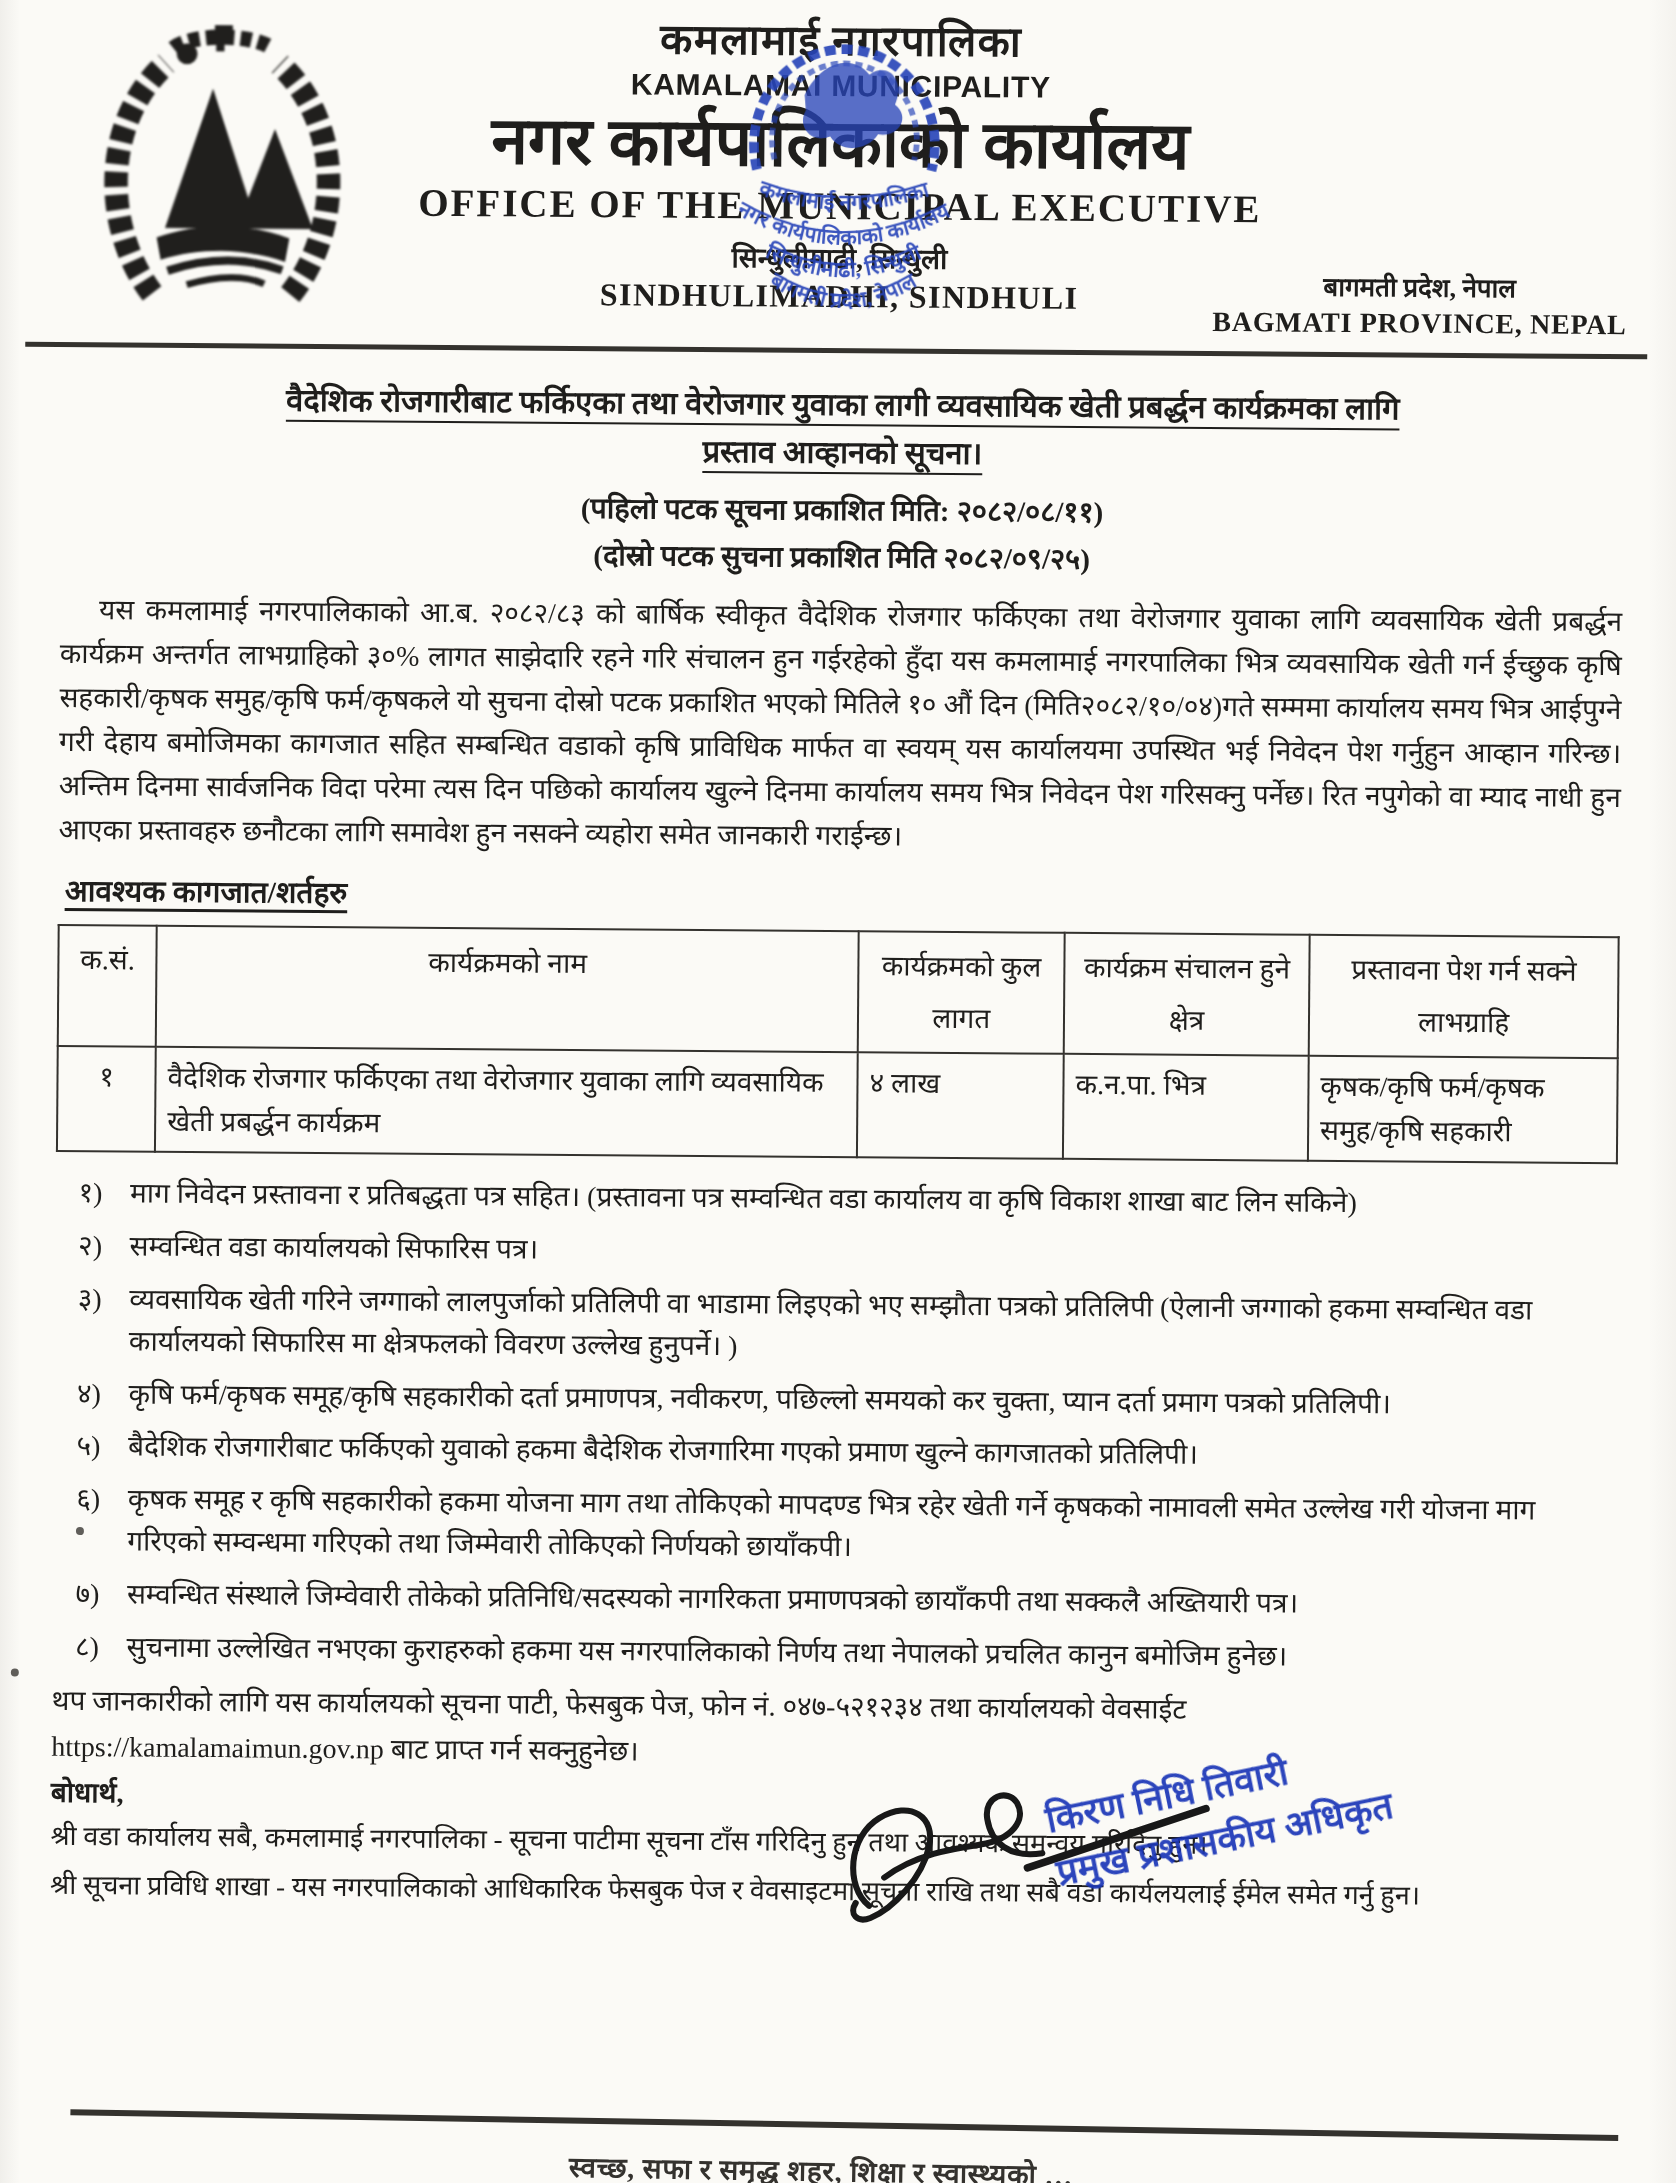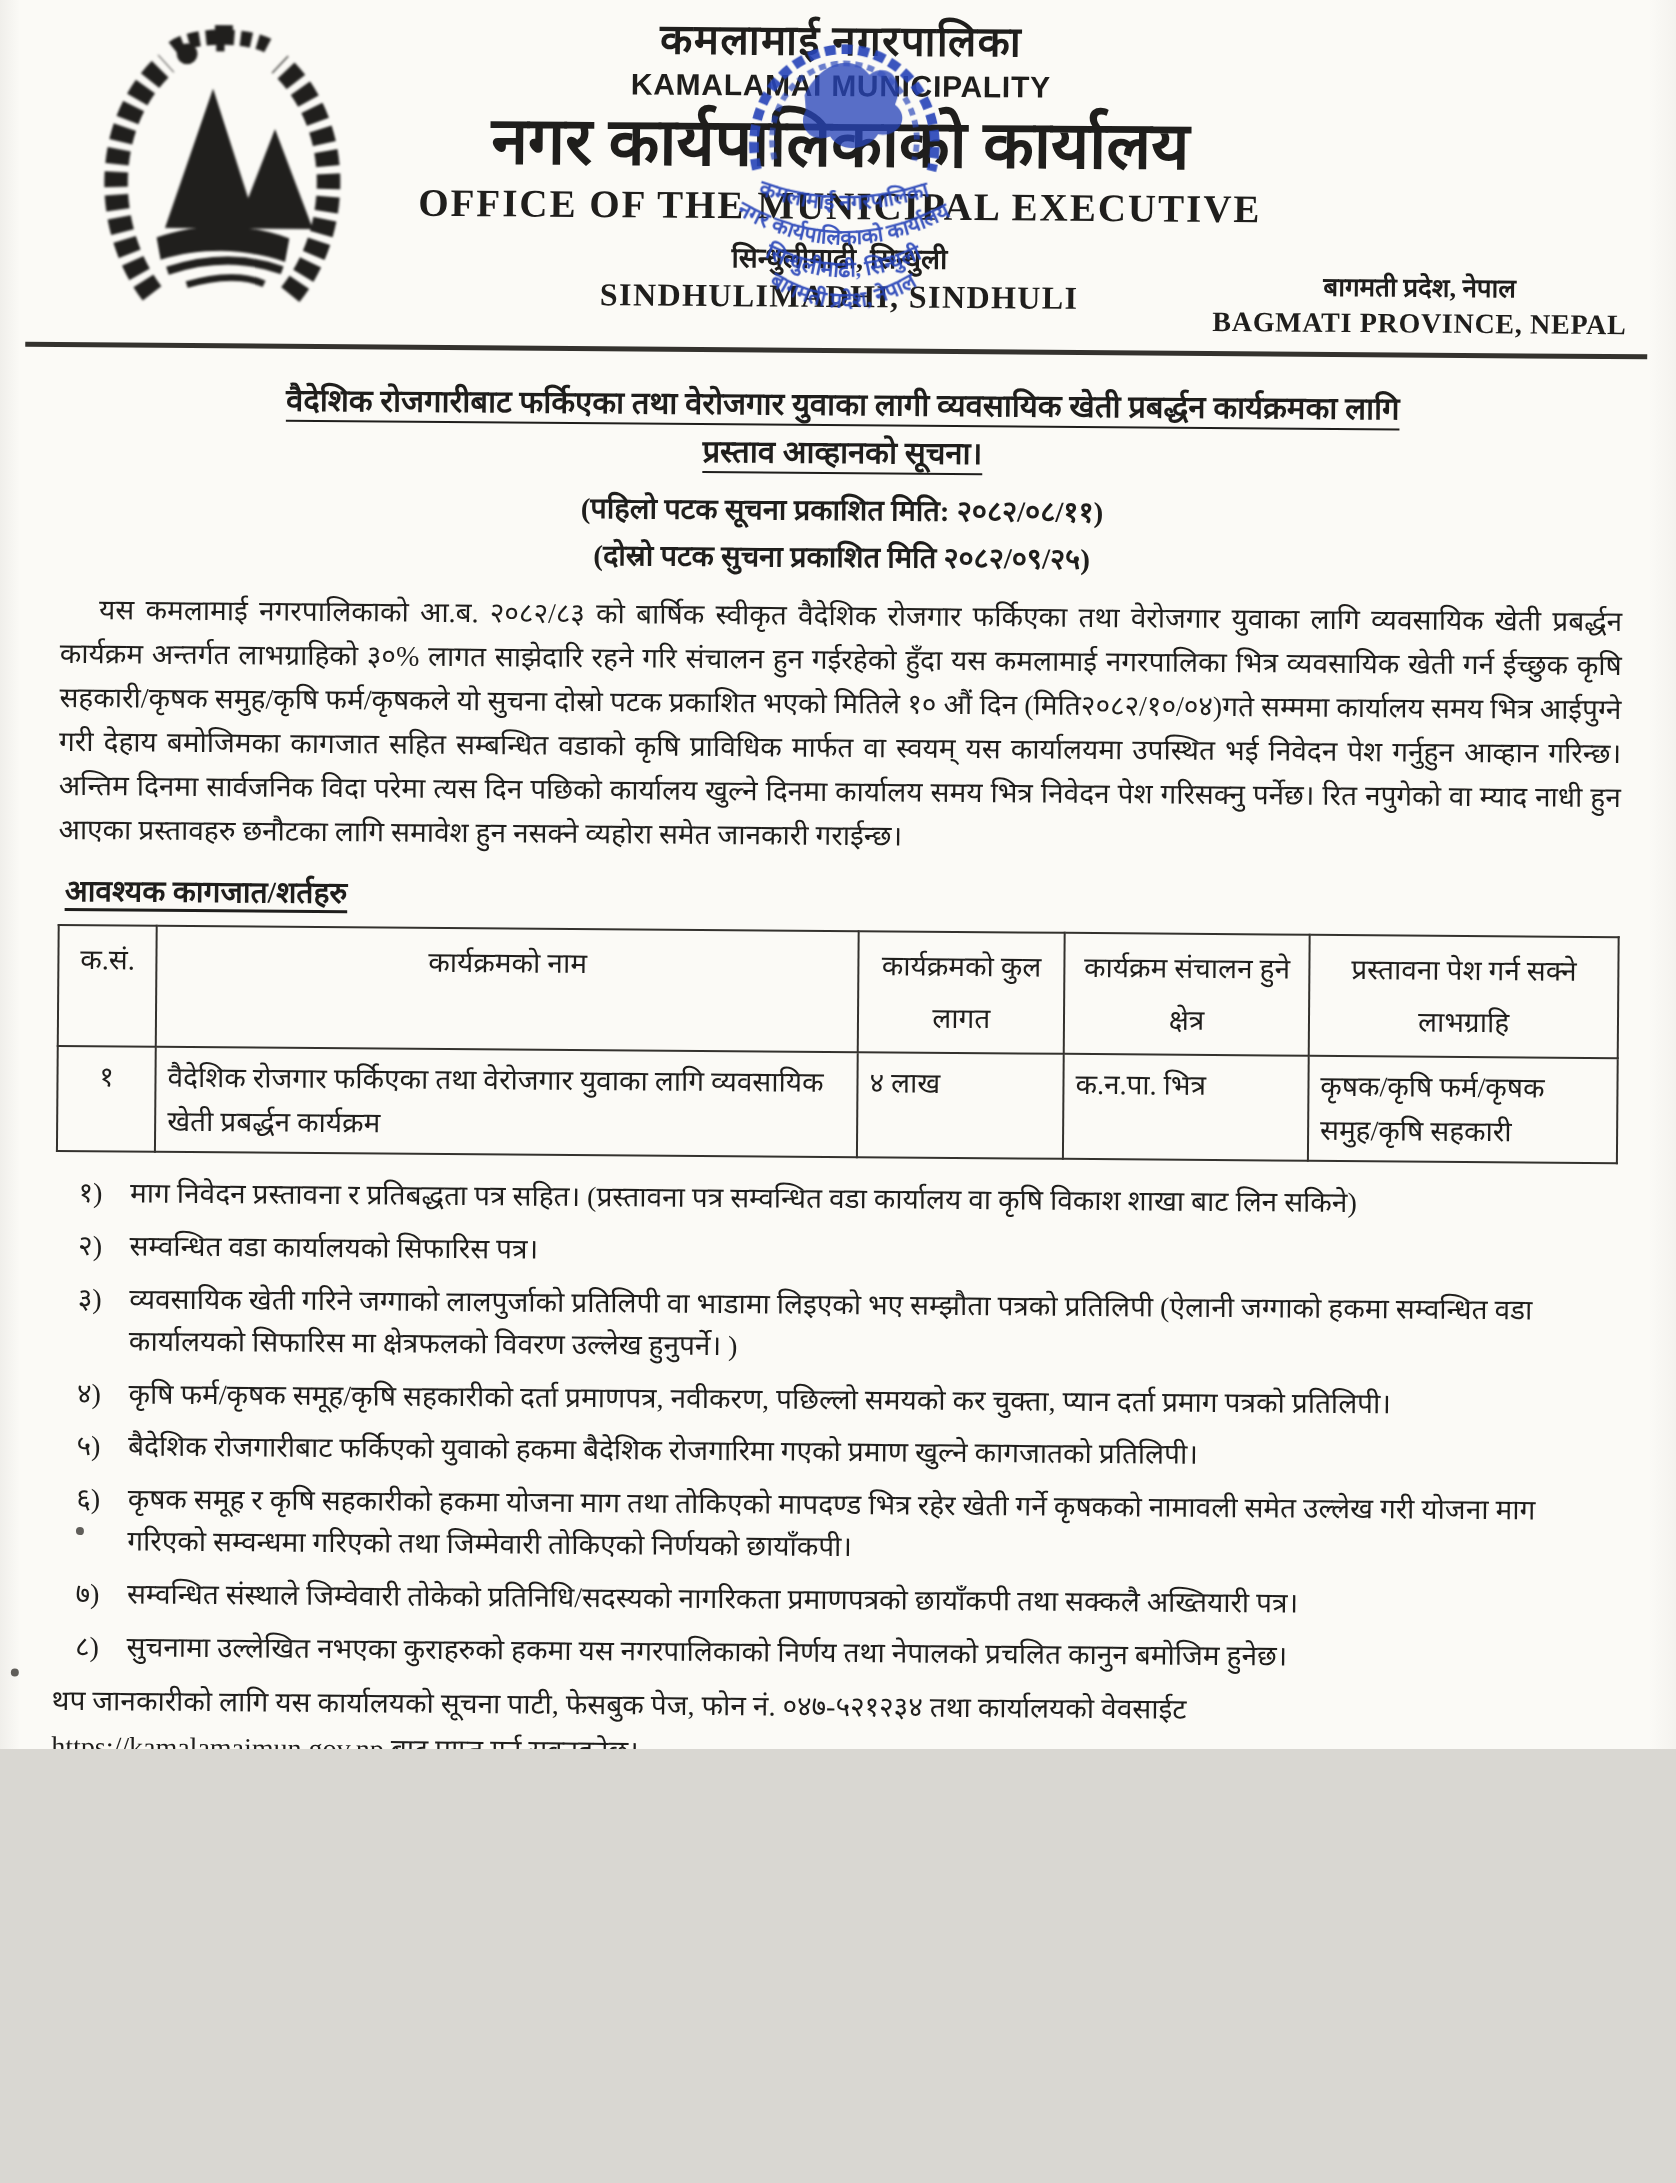--- a/index.html
+++ b/index.html
@@ -1,18 +1,18 @@
 <!DOCTYPE html>
 <html style="font-size:10.8px"><head>
 <meta charset="utf-8">
 <style>
   * { margin:0; padding:0; box-sizing:border-box; }
   html,body { background:#d9d7d2; }
   .page{
-    position:relative; width:1676px; height:1749px; overflow:hidden;
+    position:relative; width:1676px; height:2183px; overflow:hidden;
     background:linear-gradient(90deg, rgba(60,55,50,0.06), rgba(0,0,0,0) 20px),
                linear-gradient(270deg, rgba(60,55,50,0.04), rgba(0,0,0,0) 27px),
                #fbfaf6;
     color:#1f1e1c;
     font-family:"Liberation Serif","DejaVu Serif",serif;
   }
   .content{ position:absolute; inset:0; transform:rotate(0.45deg); transform-origin:50% 0; }
 
   
   .header{ position:relative; height:348px; }

